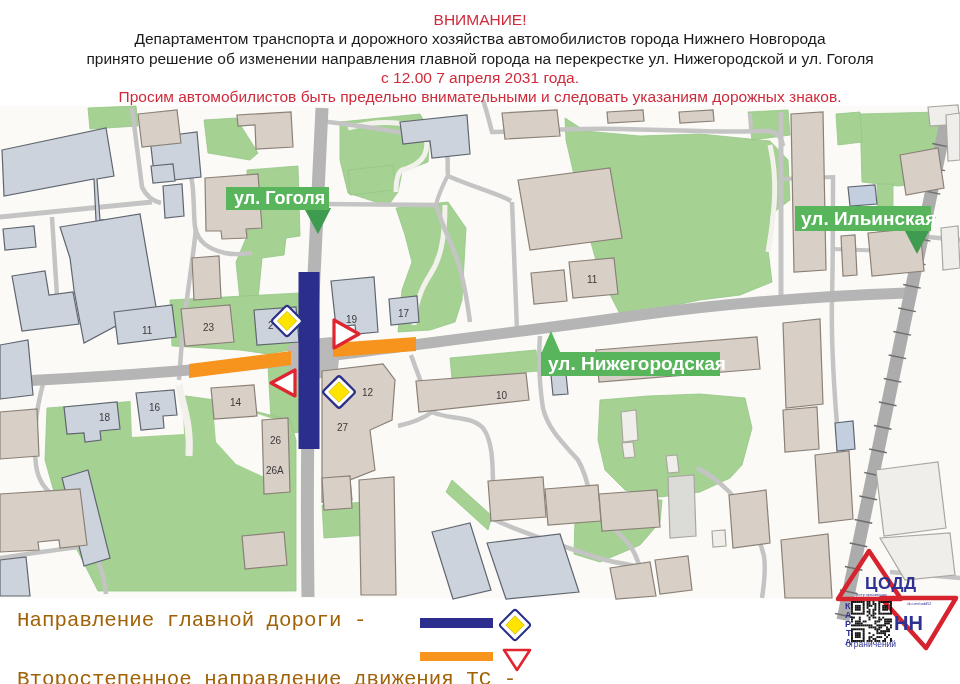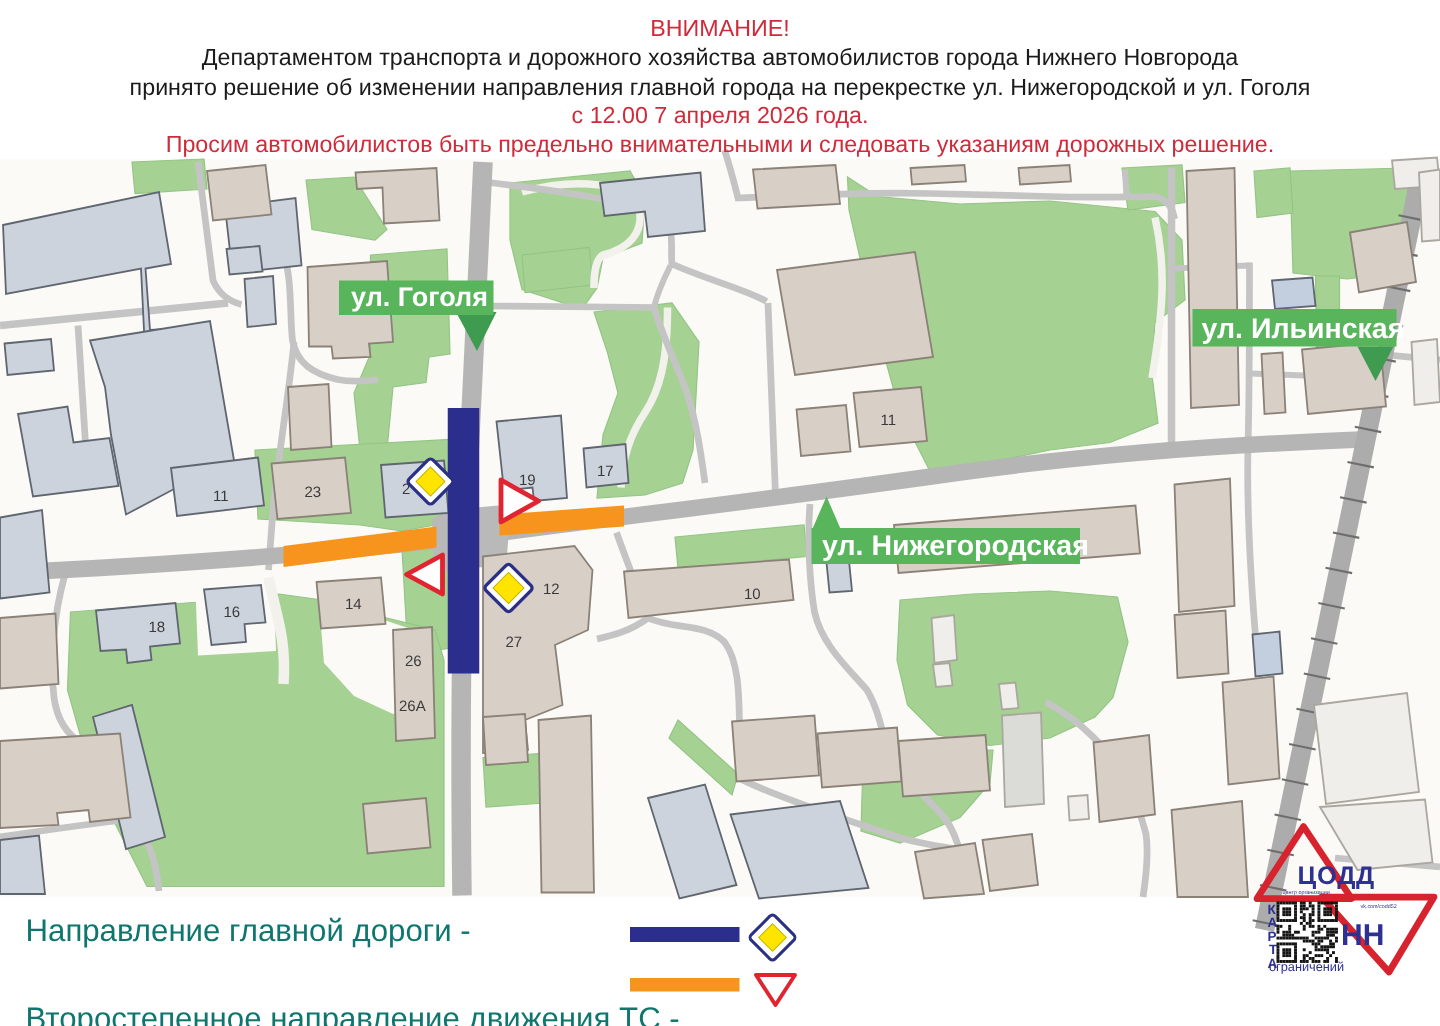--- a/index.html
+++ b/index.html
@@ -1,19 +1,19 @@
 <!DOCTYPE html>
 <html lang="ru"><head>
 <meta charset="utf-8">
 <style>
   html,body{margin:0;padding:0;background:#ffffff;width:960px;height:684px;overflow:hidden;}
   .hdr{position:absolute;left:0;top:10px;width:960px;text-align:center;
        font-family:"Liberation Sans",sans-serif;font-size:15.5px;line-height:19.3px;color:#1b1b1b;}
   .red{color:#cf2b3b;}
-  .legend{position:absolute;font-family:Liberation Sans, sans-serif;font-size:20.8px;color:#0f766e;}
+  .legend{position:absolute;font-family:Liberation Mono, monospace;font-size:20.8px;color:#a16207;}
 </style>
 </head>
 <body>
 
 <svg width="960" height="684" viewBox="0 0 960 684" style="position:absolute;left:0;top:0" xmlns="http://www.w3.org/2000/svg" font-family="Liberation Sans, sans-serif">
 
 <rect x="0" y="106" width="960" height="492" fill="#fbfaf6"></rect>
 <g id="greens" fill="#a5d293" stroke="#94c586" stroke-width="0.8">
 
   <polygon points="88,108 136,106 138,126 90,129"></polygon>
@@ -637,20 +637,20 @@
 </svg>
 
 <div class="hdr">
 
   <div class="red">ВНИМАНИЕ!</div>
 
   <div>Департаментом транспорта и дорожного хозяйства автомобилистов города Нижнего Новгорода</div>
 
   <div>принято решение об изменении направления главной города на перекрестке ул. Нижегородской и ул. Гоголя</div>
 
-  <div class="red">с 12.00 7 апреля 2026 года.</div>
-
-  <div class="red">Просим автомобилистов быть предельно внимательными и следовать указаниям дорожных решение.</div>
+  <div class="red">с 12.00 7 апреля 2031 года.</div>
+
+  <div class="red">Просим автомобилистов быть предельно внимательными и следовать указаниям дорожных знаков.</div>
 </div>
 
 <div class="legend" style="left:17px;top:609px;">Направление главной дороги -</div>
 
 <div class="legend" style="left:17px;top:620px;margin-top:48px;">Второстепенное направление движения ТС -</div>
 
 </body></html>

